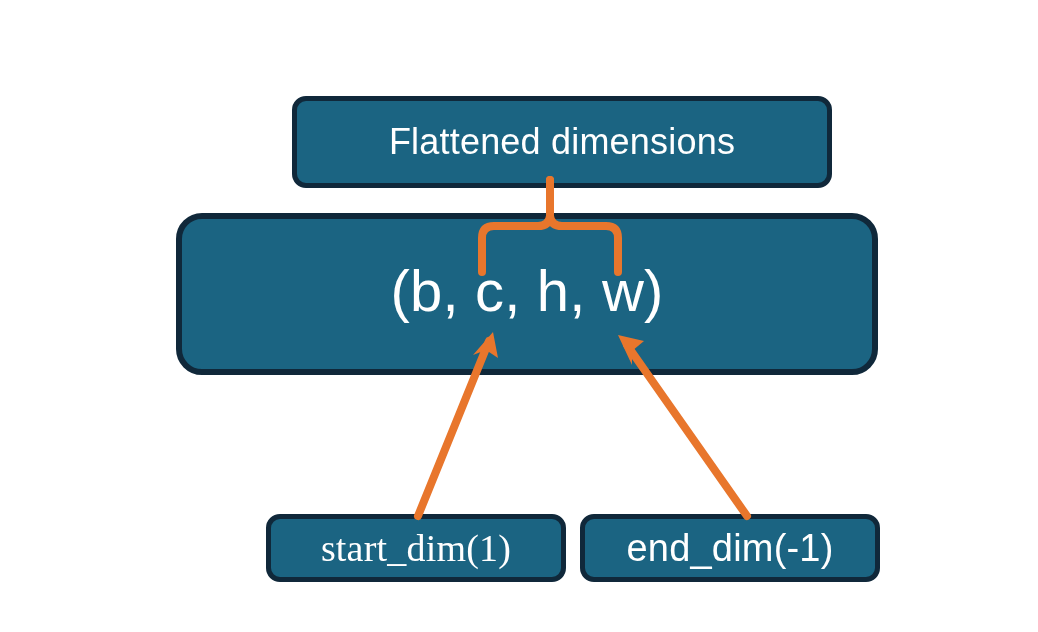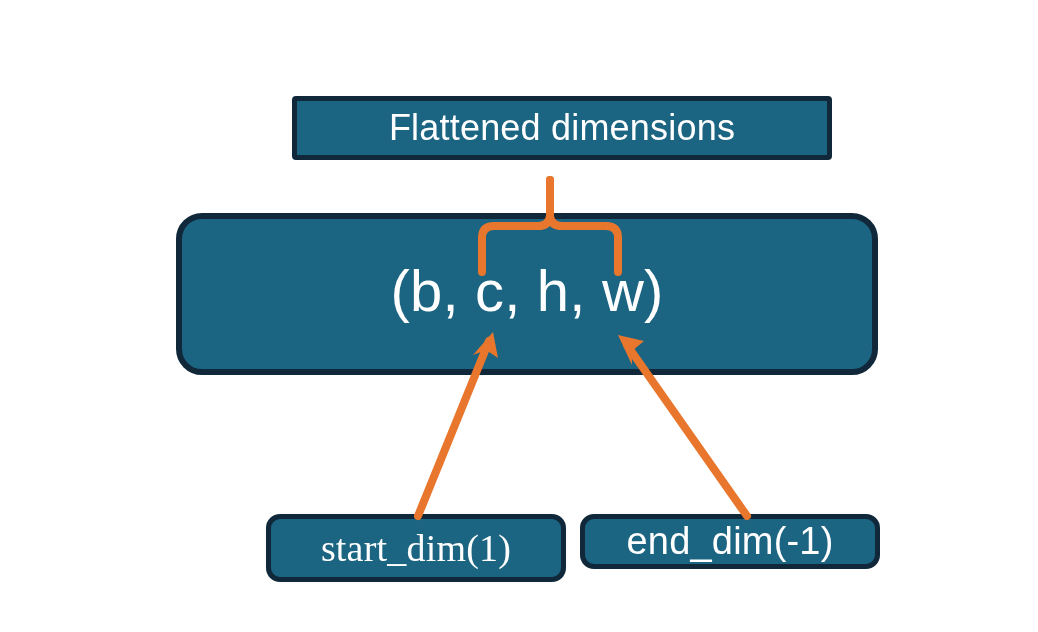--- a/index.html
+++ b/index.html
@@ -30,23 +30,23 @@
     justify-content: center;
     color: #ffffff;
     font-weight: 400;
     letter-spacing: 0.2px;
     z-index: 2;
   }
   #box-flattened {
     left: 292px;
     top: 96px;
     width: 540px;
-    height: 64px;
+    height: 92px;
     font-size: 36px;
-    border-radius: 4px;
+    border-radius: 14px;
   }
   #box-shape {
     left: 176px;
     top: 213px;
     width: 702px;
     height: 162px;
     font-size: 58px;
     border-radius: 26px;
     border-width: 6px;
   }
@@ -60,21 +60,21 @@
     width: 300px;
     height: 68px;
     font-size: 38px;
     border-radius: 14px;
     font-family: Liberation Serif, serif;
   }
   #box-end-dim {
     left: 580px;
     top: 514px;
     width: 300px;
-    height: 55px;
+    height: 68px;
     font-size: 38px;
     border-radius: 14px;
     text-align: center;
   }
   #overlay {
     position: absolute;
     left: 0;
     top: 0;
     width: 1038px;
     height: 632px;

